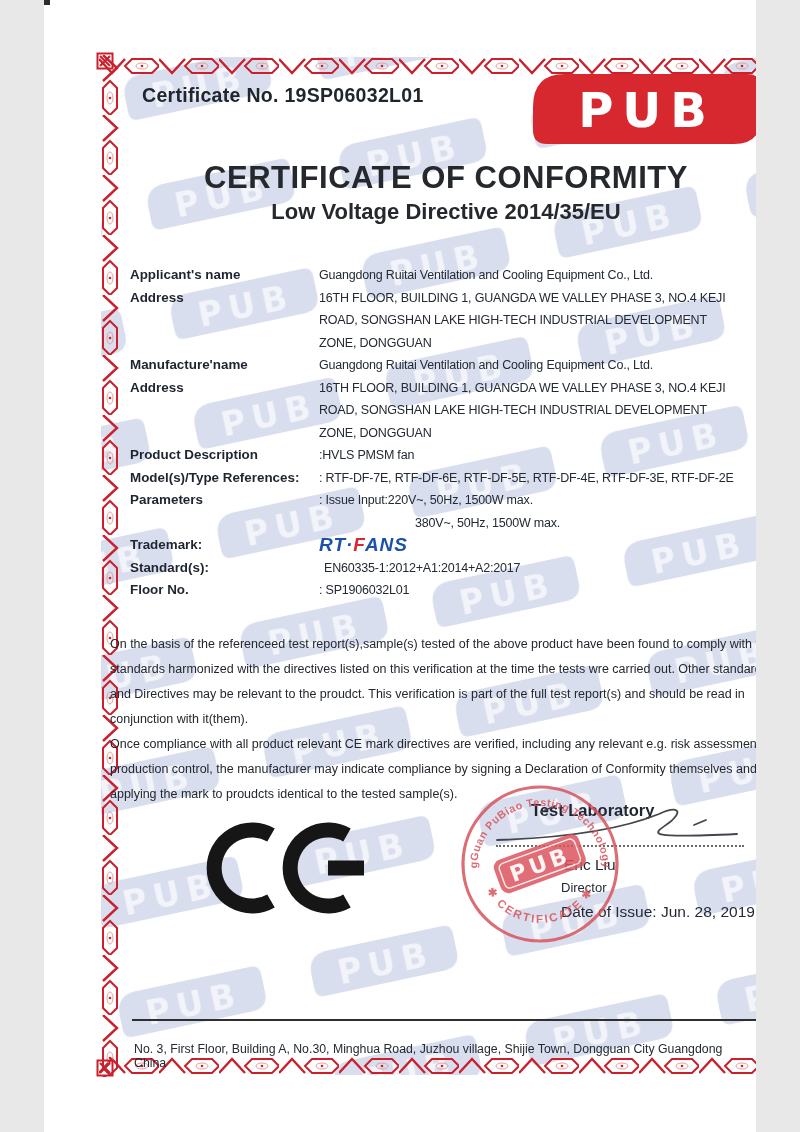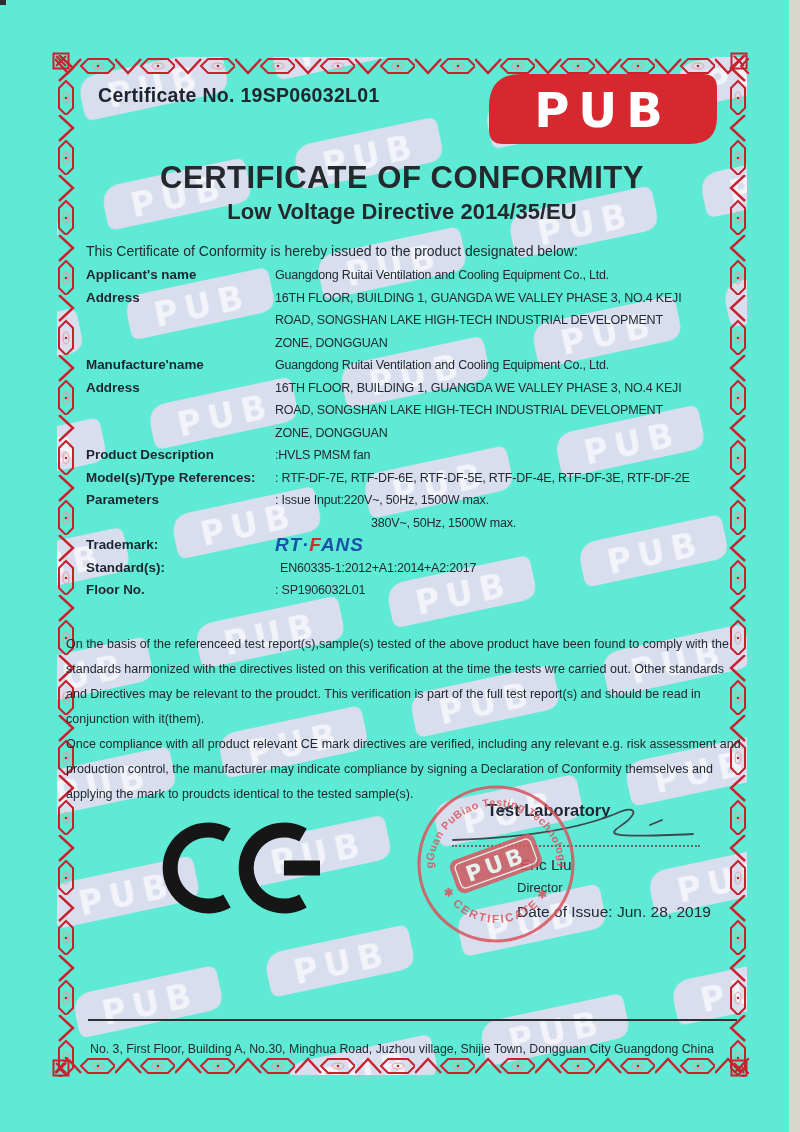--- a/index.html
+++ b/index.html
@@ -1,18 +1,18 @@
 <!DOCTYPE html>
 <html><head>
 <meta charset="utf-8">
 <style>
   html,body{margin:0;padding:0;background:#e8e8e8;}
   .page{
-    position:relative;width:800px;height:1132px;margin:0 auto;
-    background:#5eead4;overflow:hidden;
+    position:relative;width:712px;height:1132px;margin:0 auto;
+    background:#ffffff;overflow:hidden;
     font-family:"Liberation Sans",sans-serif;color:#232a33;
   }
   .abs{position:absolute;}
   
   .scan-strip{left:789px;top:0;width:11px;height:1132px;background:#d9d6cc;}
   .corner-dot{left:0;top:0;width:6px;height:5px;background:#2d2d2d;}
   
   .wm-layer{left:57px;top:57px;z-index:0;}
   
   .bframe{z-index:2;}
@@ -132,21 +132,20 @@
 
   <div class="abs content-z cert-no">Certificate No. 19SP06032L01</div>
 
   <svg class="abs pub-logo" width="232" height="74">
     <path d="M 34,2 L 216,2 Q 230,2 230,16 L 230,45 Q 230,72 203,72 L 16,72 Q 2,72 2,58 L 2,35 Q 2,2 34,2 Z" fill="#d7282f"></path>
     <text x="116" y="55" text-anchor="middle" font-family="DejaVu Sans, sans-serif" font-size="48" font-weight="bold" letter-spacing="9" fill="#ffffff">PUB</text>
   </svg>
 
   <div class="abs content-z doc-title">CERTIFICATE OF CONFORMITY</div>
   <div class="abs content-z doc-subtitle">Low Voltage Directive 2014/35/EU</div>
-  <div class="abs content-z intro">This Certificate of Conformity is hereby issued to the product designated below:</div>
 
   <div class="abs content-z fields">
     <div class="frow">
       <div class="flabel">Applicant's name</div>
       <div class="fvalue">
           <div class="vline">Guangdong Ruitai Ventilation and Cooling Equipment Co., Ltd.</div>
         </div>
     </div>
     <div class="frow">
       <div class="flabel">Address</div>

